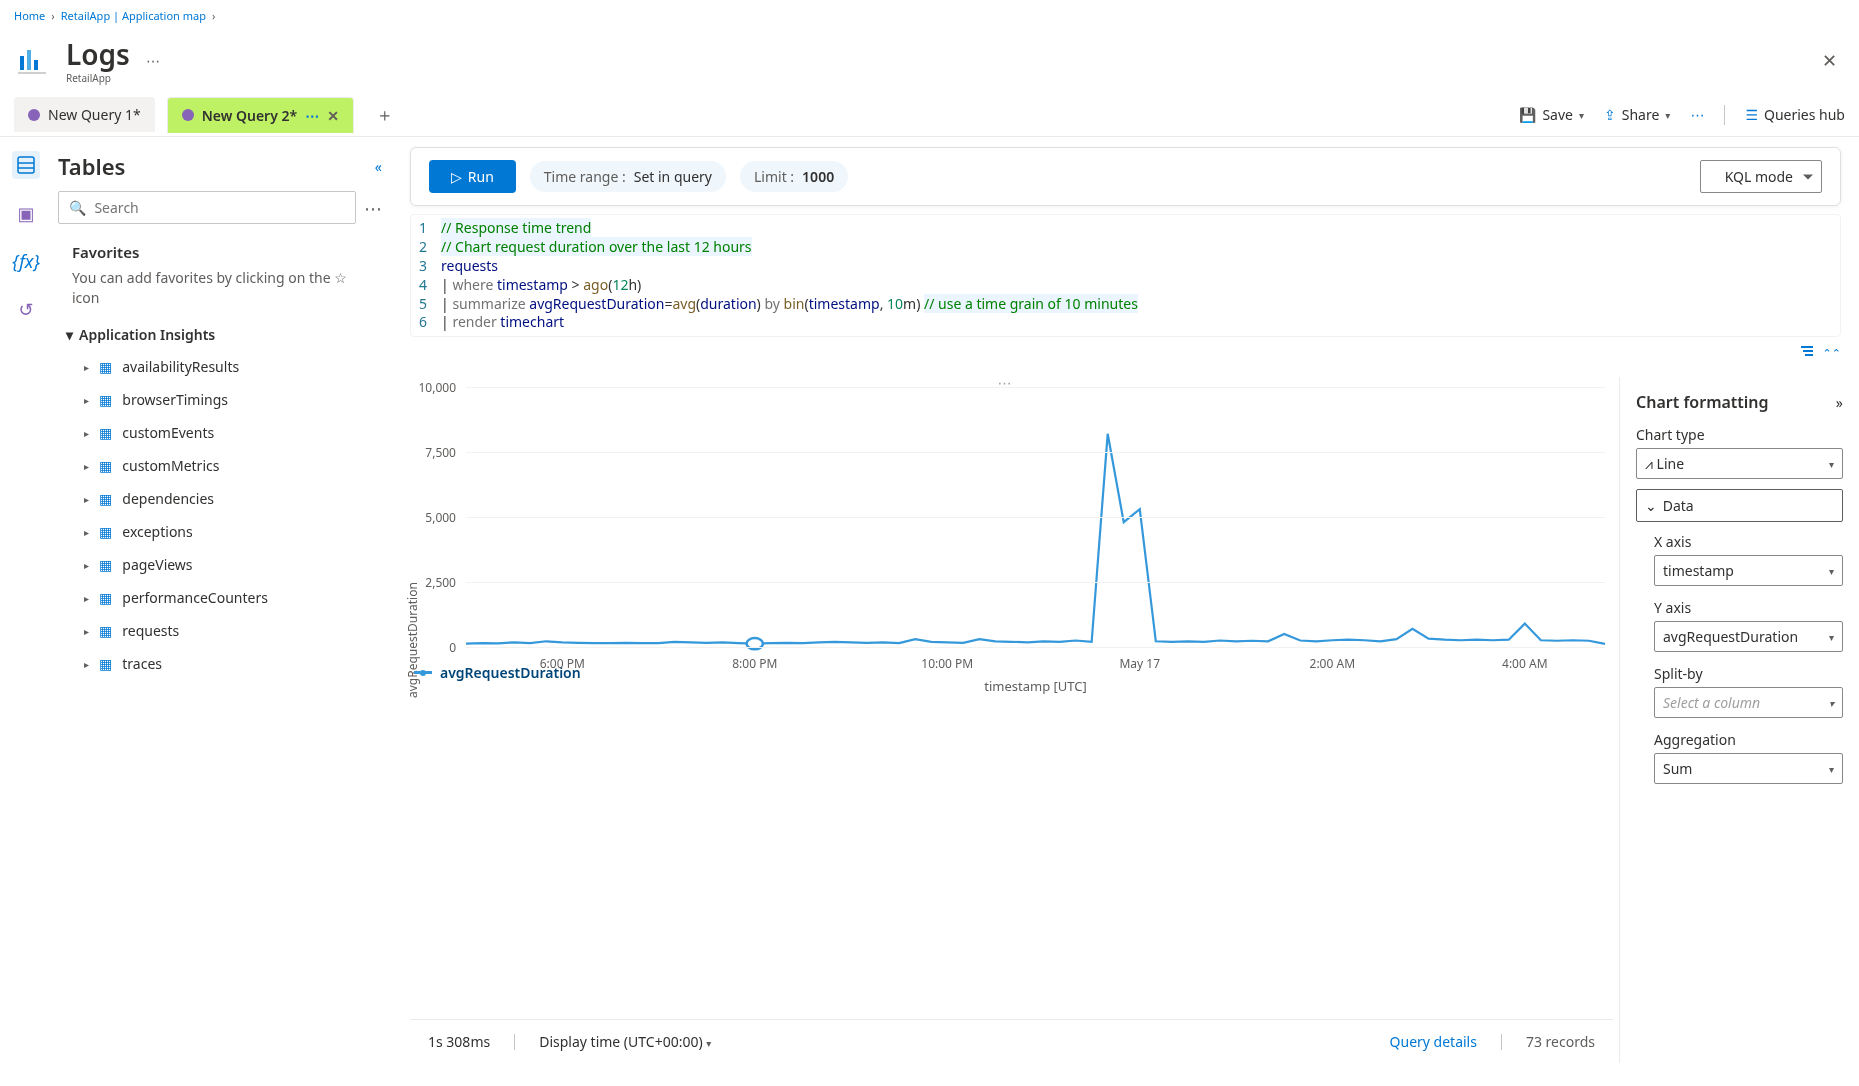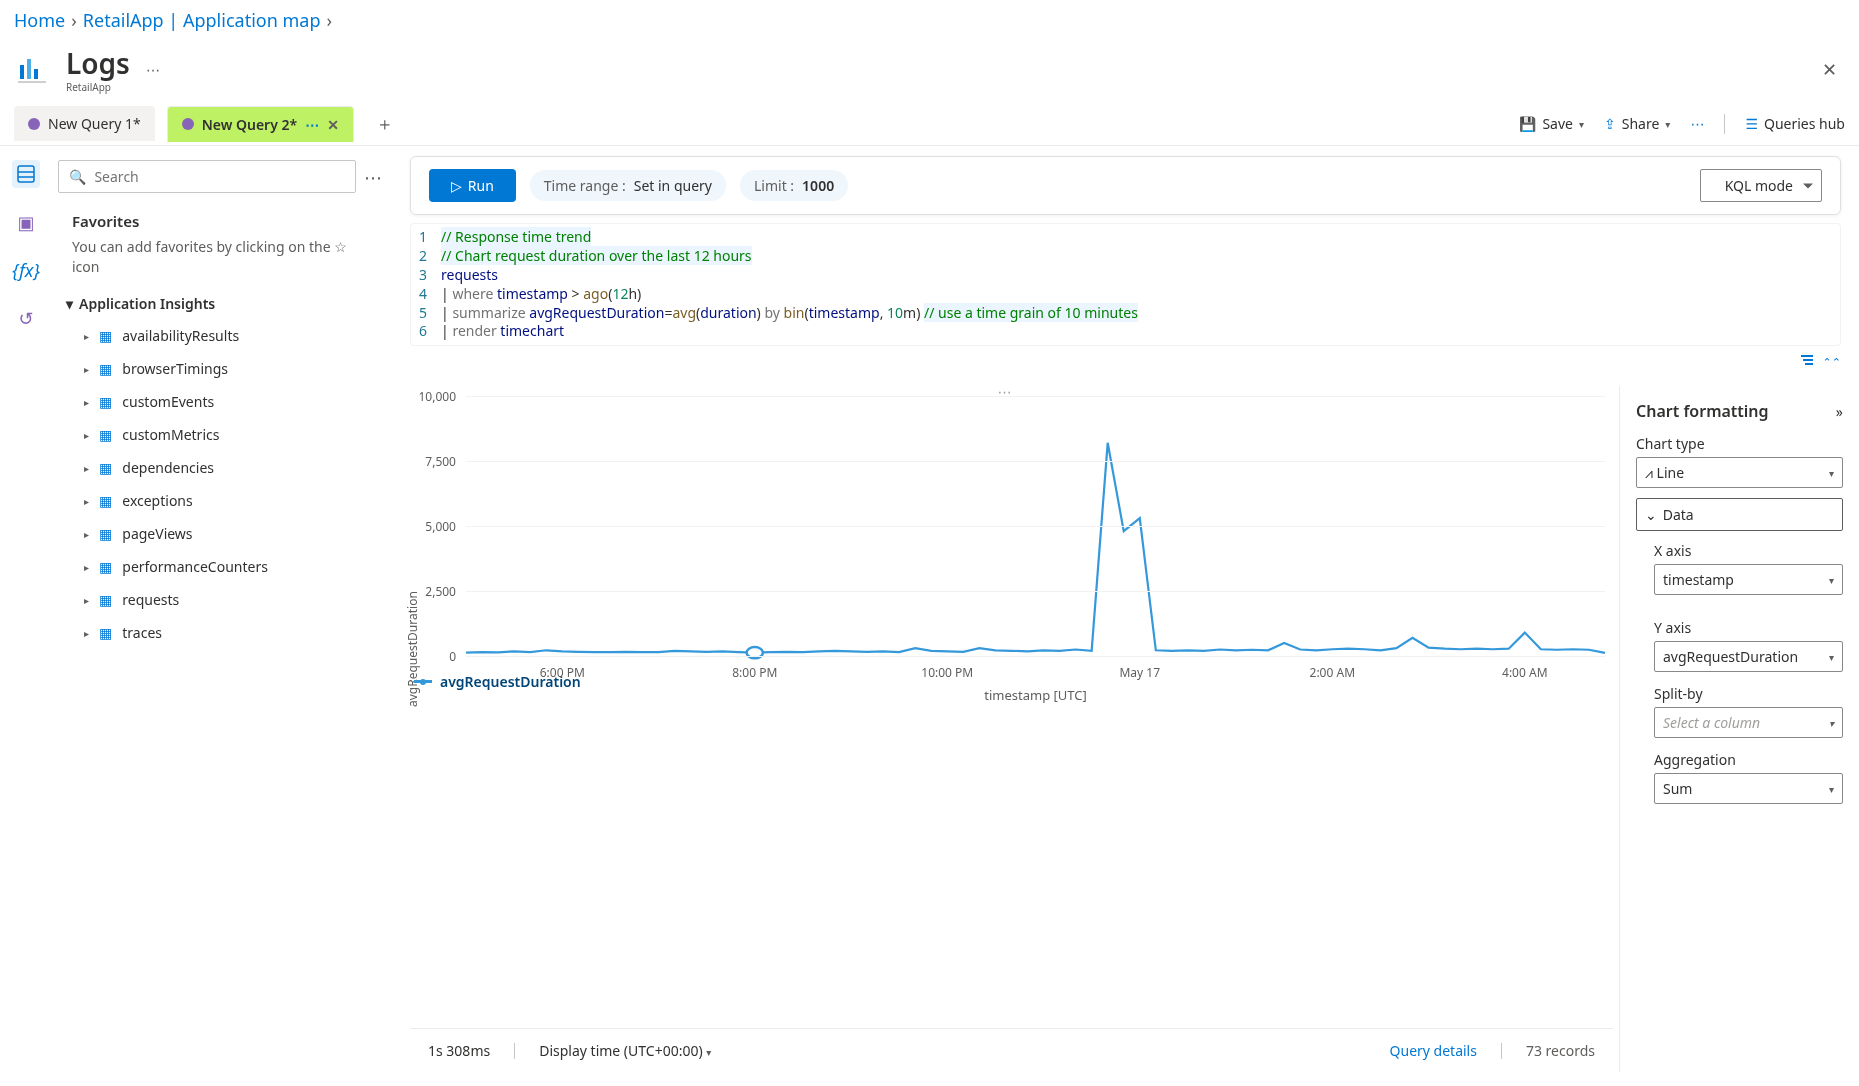--- a/index.html
+++ b/index.html
@@ -1,17 +1,17 @@
 <!DOCTYPE html>
 <html><head>
 <meta charset="utf-8">
 <style>
 *{box-sizing:border-box;margin:0;padding:0;font-family:"Segoe UI",system-ui,-apple-system,sans-serif}
 body{background:#fff;color:#323130;font-size:14px}
-.breadcrumb{padding:8px 14px;display:flex;align-items:center;gap:6px;font-size:18px}
+.breadcrumb{padding:8px 14px;display:flex;align-items:center;gap:6px;font-size:11px}
 .breadcrumb a{color:#0078d4;text-decoration:none;cursor:pointer}
 .breadcrumb .sep{color:#605e5c}
 .header{display:flex;align-items:center;gap:16px;padding:4px 14px 8px}
 .header-icon{width:36px;height:36px;display:flex;align-items:center;justify-content:center}
 .header-titles h1{font-size:28px;font-weight:600;color:#323130}
 .header-titles .sub{font-size:10px;color:#605e5c;margin-top:-2px}
 .header-close{margin-left:auto;cursor:pointer;font-size:18px;color:#605e5c;padding:8px}
 .tabs-row{display:flex;align-items:center;border-bottom:1px solid #edebe9;padding:0 14px;height:44px;gap:12px}
 .tab{display:flex;align-items:center;gap:8px;padding:8px 14px;background:#f3f2f1;border-top-left-radius:4px;border-top-right-radius:4px;cursor:pointer;font-size:14px}
 .tab.active{background:#bef264;border:1px solid #edebe9;border-bottom:1px solid #fff;margin-bottom:-1px;font-weight:600}
@@ -162,20 +162,24 @@
           <line x1="1" y1="7" x2="17" y2="7" stroke="#0078d4" stroke-width="1.5"></line>
           <line x1="1" y1="12" x2="17" y2="12" stroke="#0078d4" stroke-width="1.5"></line>
         </svg>
       </div>
     <div class="rail-ic" style="color:#8764b8">▣</div>
     <div class="rail-ic" style="color:#0078d4;font-style:italic">{fx}</div>
     <div class="rail-ic" style="color:#8764b8">↺</div>
   </div>
 
   <div class="side-panel">
+    <div class="side-head">
+      <h2>Tables</h2>
+      <span class="collapse-ic">«</span>
+    </div>
     <div class="search-row">
       <div class="search-box">
         <span>🔍</span>
         <input placeholder="Search" style="">
       </div>
       <span class="more-dots">⋯</span>
     </div>
     <div class="fav-sec">
       <h3>Favorites</h3>
       <p>You can add favorites by clicking on the ☆ icon</p>
@@ -339,21 +343,21 @@
         <div class="cs-group">
           <span>⌄</span>
           <span>Data</span>
         </div>
         <div class="cs-sub">
           <div class="cs-lbl">X axis</div>
           <div class="cs-sel">
               <span>timestamp</span>
               <span class="chev">▾</span>
             </div>
-          <div class="cs-lbl" style="margin-top:23px">Y axis</div>
+          <div class="cs-lbl" style="margin-top:12px">Y axis</div>
           <div class="cs-sel">
               <span>avgRequestDuration</span>
               <span class="chev">▾</span>
             </div>
           <div class="cs-lbl" style="margin-top:12px">Split-by</div>
           <div class="cs-sel ph">
               <span>Select a column</span>
               <span class="chev">▾</span>
             </div>
           <div class="cs-lbl" style="margin-top:12px">Aggregation</div>

